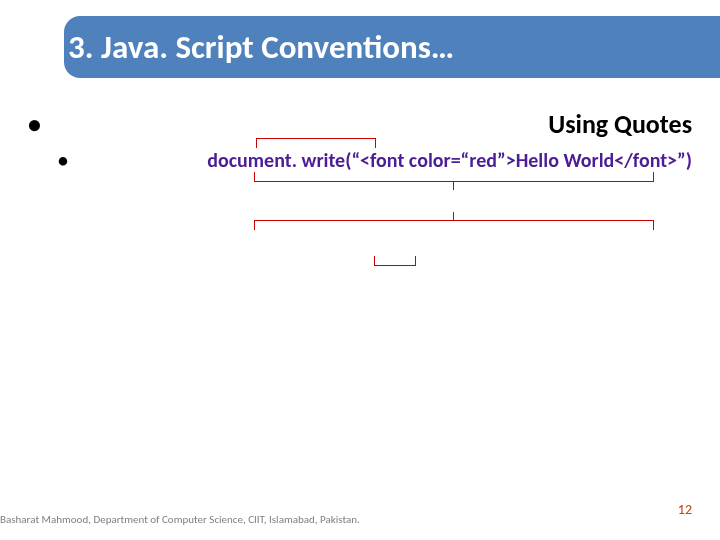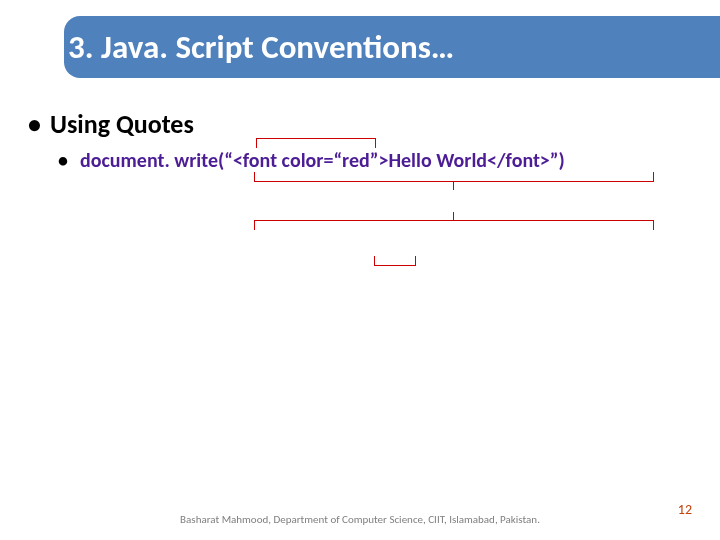--- a/index.html
+++ b/index.html
@@ -35,20 +35,21 @@
     color: #ffffff;
     font-size: 33px;
     font-weight: 700;
     letter-spacing: 0px;
   }
   .body {
     position: absolute;
     left: 28px;
     top: 108px;
     width: 664px;
+    text-align: right;
   }
   .lvl1 {
     font-size: 26px;
     font-weight: 700;
     color: #000;
     margin: 0 0 8px 0;
     padding-left: 22px;
     position: relative;
   }
   .lvl1::before {
@@ -100,21 +101,20 @@
     position: absolute;
     width: 1px;
     height: 8px;
     background: #cc0000;
   }
   .footer-center {
     position: absolute;
     bottom: 14px;
     left: 0;
     width: 720px;
-    text-align: center;
     font-size: 11px;
     color: #7f7f7f;
     line-height: 1.2;
   }
   .footer-right {
     position: absolute;
     bottom: 22px;
     right: 28px;
     font-size: 14px;
     color: #c2410c;

